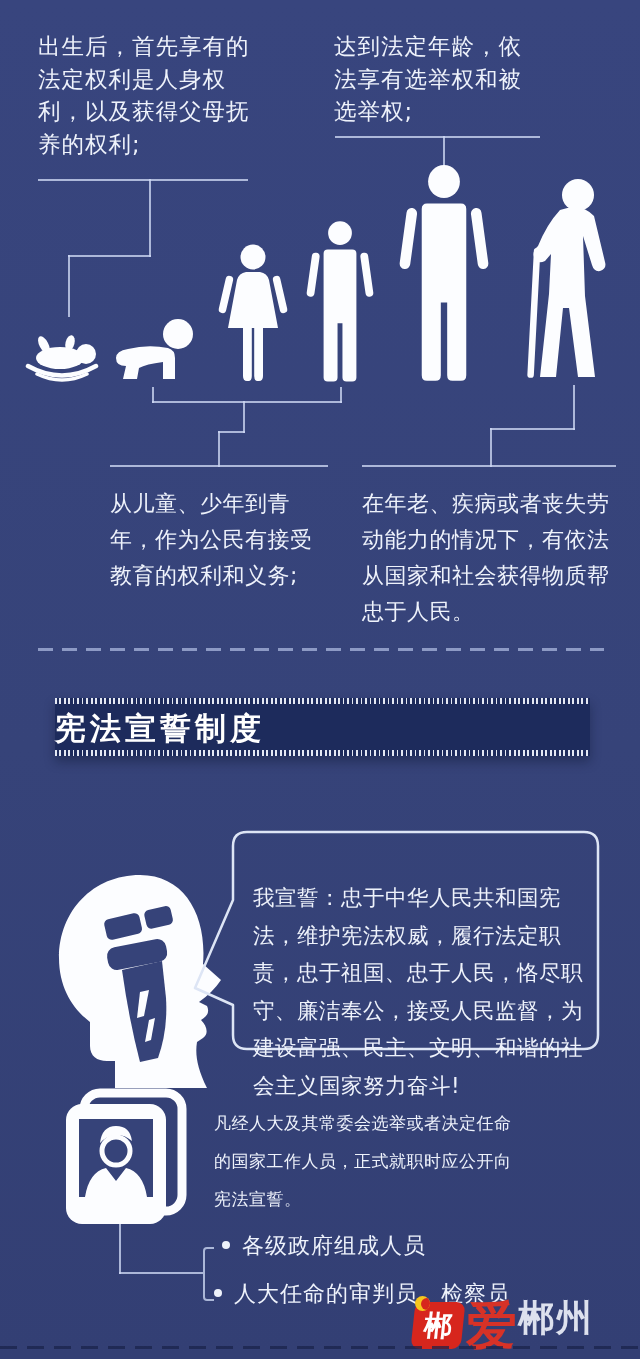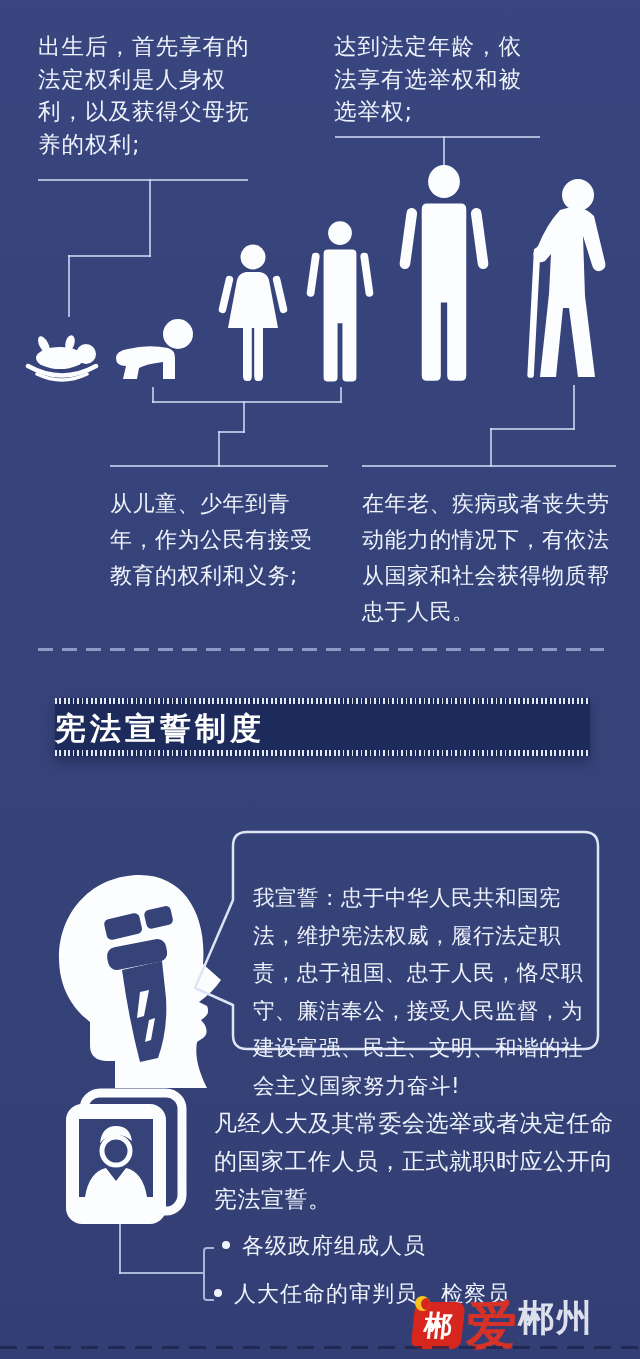--- a/index.html
+++ b/index.html
@@ -7,21 +7,21 @@
     position:relative;width:640px;height:1359px;overflow:hidden;
     background:linear-gradient(180deg,#38457e 0%,#364379 55%,#333f74 100%);
     font-family:"DejaVu Sans","Liberation Sans",sans-serif;
     color:#f0f4fc;
   }
   .abs{position:absolute;}
   .txt{white-space:pre-line;color:#eef2fb;}
   .t-top{font-size:22.5px;line-height:32.5px;letter-spacing:1px;}
   .t-mid{font-size:22px;line-height:36px;letter-spacing:0.5px;}
   .t-oath{font-size:21.5px;line-height:37.5px;letter-spacing:0.5px;}
-  .t-card{font-size:23px;line-height:38px;letter-spacing:0.5px;}
+  .t-card{font-size:17px;line-height:38px;letter-spacing:0.5px;}
   .ln{background:rgba(206,217,244,0.78);}
   .lnh{height:2px;}
   .lnv{width:2px;}
   .divider{
     height:3px;
     background:repeating-linear-gradient(90deg,rgba(170,183,222,0.75) 0 15px,transparent 15px 24px);
   }
   .banner{
     background:#1d2b5c;
     box-shadow:0 6px 10px rgba(10,16,40,0.35);

